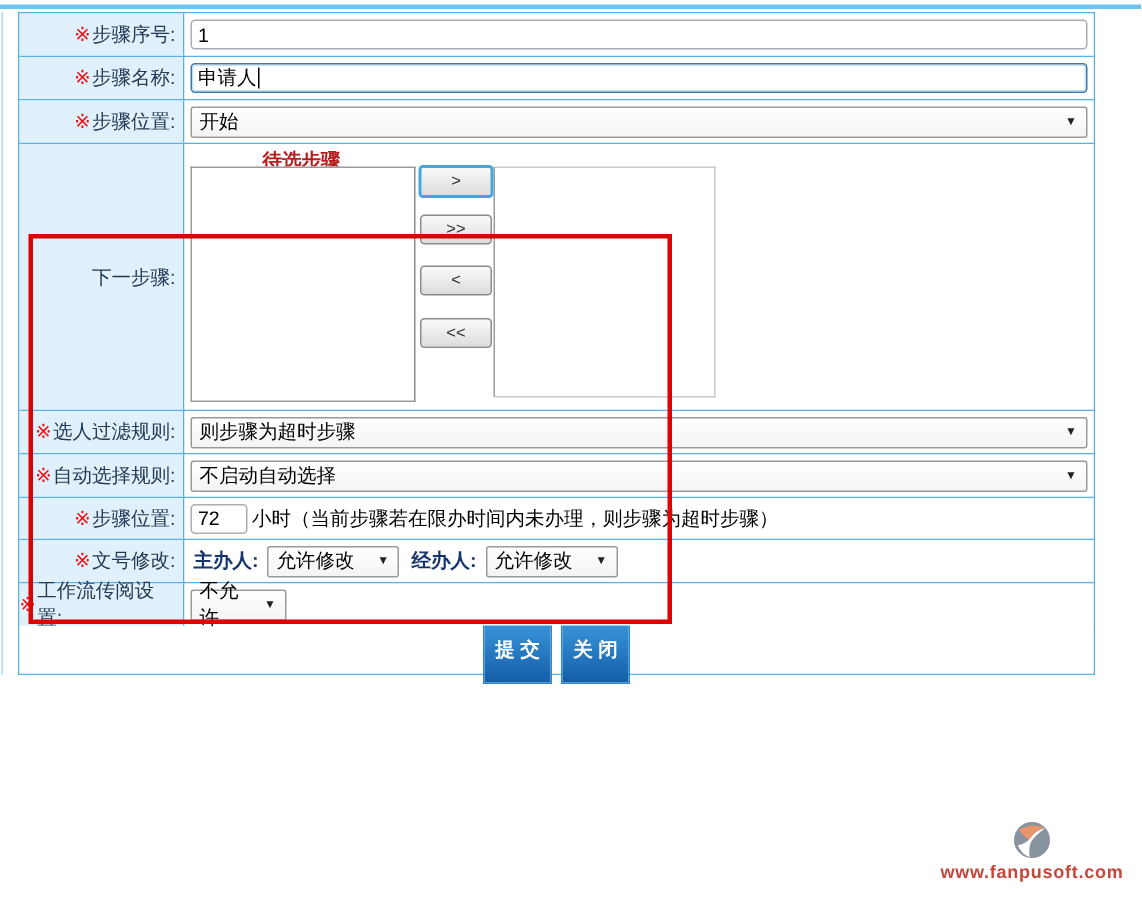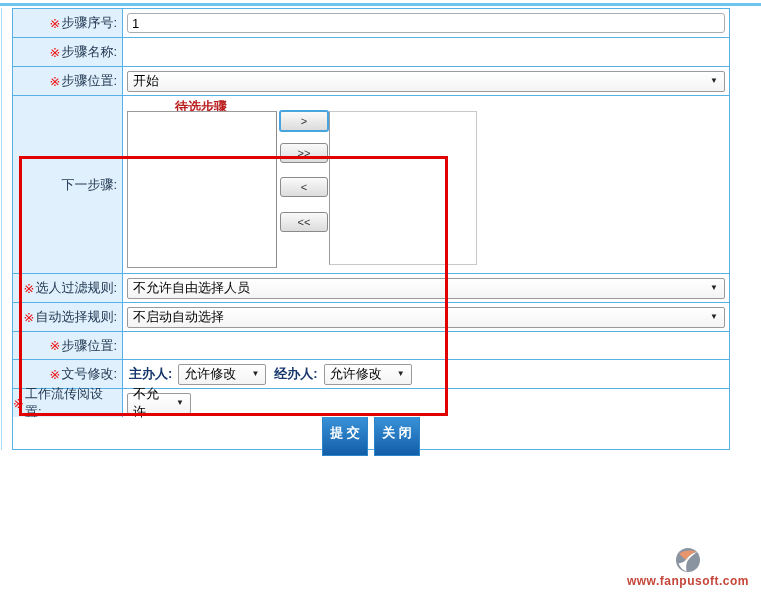--- a/index.html
+++ b/index.html
@@ -78,20 +78,26 @@
           <span>1</span>
         </div>
       </div>
     </div>
 
     <div class="row h28">
       <div class="cell-label">
         <span class="req">※</span>
         <span>步骤名称:</span>
       </div>
+      <div class="cell-value">
+        <div class="tb tb-wide tb-focus">
+          <span>申请人</span>
+          <span class="caret"></span>
+        </div>
+      </div>
     </div>
 
     <div class="row h28">
       <div class="cell-label">
         <span class="req">※</span>
         <span>步骤位置:</span>
       </div>
       <div class="cell-value">
         <div class="sel sel-wide">
           <span>开始</span>
@@ -125,21 +131,21 @@
       </div>
     </div>
 
     <div class="row h28">
       <div class="cell-label">
         <span class="req">※</span>
         <span>选人过滤规则:</span>
       </div>
       <div class="cell-value">
         <div class="sel sel-wide">
-          <span>不允许自由选择人员</span>
+          <span>则步骤为超时步骤</span>
           <span class="arrow">▼</span>
         </div>
       </div>
     </div>
 
     <div class="row h28">
       <div class="cell-label">
         <span class="req">※</span>
         <span>自动选择规则:</span>
       </div>
@@ -148,20 +154,26 @@
           <span>不启动自动选择</span>
           <span class="arrow">▼</span>
         </div>
       </div>
     </div>
 
     <div class="row h27">
       <div class="cell-label">
         <span class="req">※</span>
         <span>步骤位置:</span>
+      </div>
+      <div class="cell-value">
+        <div class="tb" style="width:38px;">
+          <span>72</span>
+        </div>
+        <span style="margin-left:3px;">小时（当前步骤若在限办时间内未办理，则步骤为超时步骤）</span>
       </div>
     </div>
 
     <div class="row h28">
       <div class="cell-label">
         <span class="req">※</span>
         <span>文号修改:</span>
       </div>
       <div class="cell-value">
         <span class="inline-lbl">主办人:</span>

